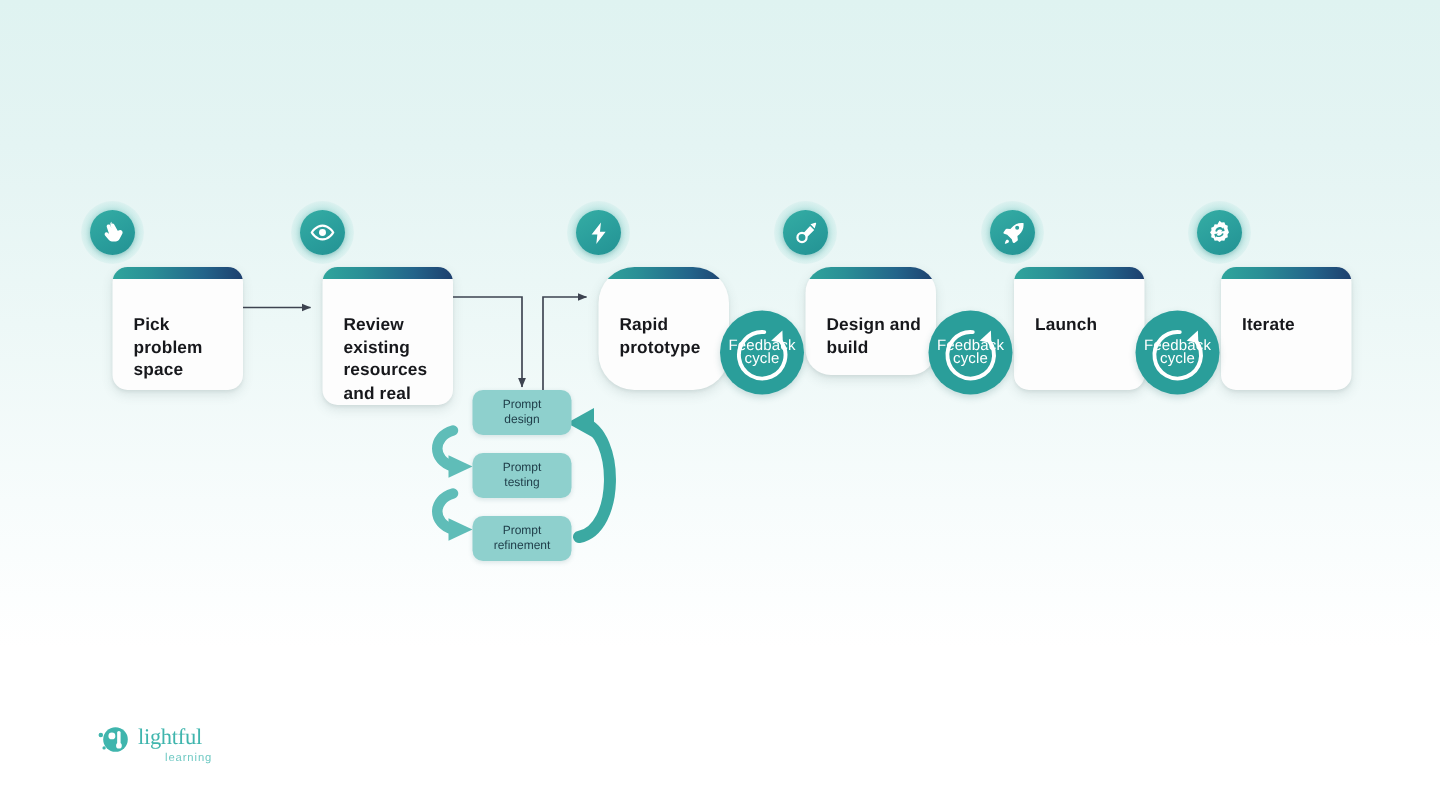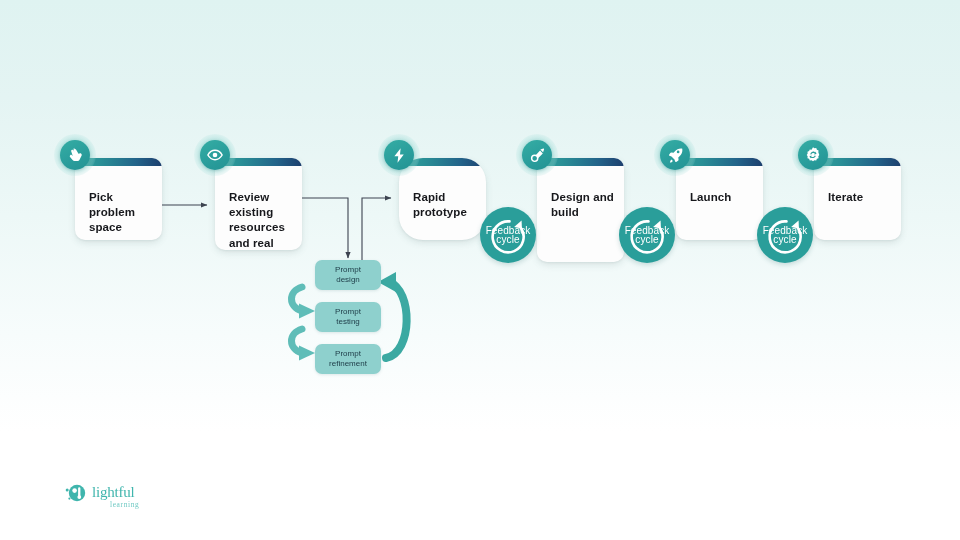--- a/index.html
+++ b/index.html
@@ -21,20 +21,21 @@
     overflow: hidden;
   }
 
   
   .card {
     position: absolute;
     background: #fdfdfd;
     border-radius: 10px;
     box-shadow: 0 3px 7px rgba(60,90,95,0.13), 0 1px 2px rgba(60,90,95,0.08);
     overflow: hidden;
+    margin-top: 20px;
   }
   .card-bar {
     position: absolute;
     top: 0;
     left: 0;
     right: 0;
     height: 8px;
     background: linear-gradient(90deg, #2fa59c 0%, #2a8f96 30%, #23648a 70%, #1d3f6e 100%);
     border-radius: 10px 10px 0 0;
   }
@@ -171,21 +172,20 @@
     letter-spacing: -0.2px;
     font-family: Liberation Serif, serif;
   }
   #logo .logo-sub {
     position: absolute;
     left: 47px;
     top: 18px;
     font-size: 7.5px;
     color: #6fc9c3;
     letter-spacing: 0.6px;
-    font-family: Liberation Serif, serif;
   }
 </style>
 </head>
 <body>
 
 <div id="stage">
 
   <svg class="connectors" viewBox="0 0 960 540" width="960" height="540">
     <defs>
       <marker id="arrowhead" markerWidth="7" markerHeight="7" refX="6" refY="3.2" orient="auto" markerUnits="userSpaceOnUse">
@@ -208,21 +208,21 @@
   <div class="card" style="left:215px; top:158px; width:87px; height:92px;">
     <div class="card-bar"></div>
     <div class="card-label">Review existing resources and real world use</div>
   </div>
 
   <div class="card" style="left:399px; top:158px; width:87px; height:82px;border-radius:24px;">
     <div class="card-bar"></div>
     <div class="card-label">Rapid prototype</div>
   </div>
 
-  <div class="card" style="left:537px; top:158px; width:87px; height:104px;">
+  <div class="card" style="left:537px; top:158px; width:87px; height:72px;border-radius:17px;">
     <div class="card-bar"></div>
     <div class="card-label">Design and build</div>
   </div>
 
   <div class="card" style="left:814px; top:158px; width:87px; height:82px;">
     <div class="card-bar"></div>
     <div class="card-label">Iterate</div>
   </div>
 
   <div class="card" style="left:676px; top:158px; width:87px; height:82px;">

